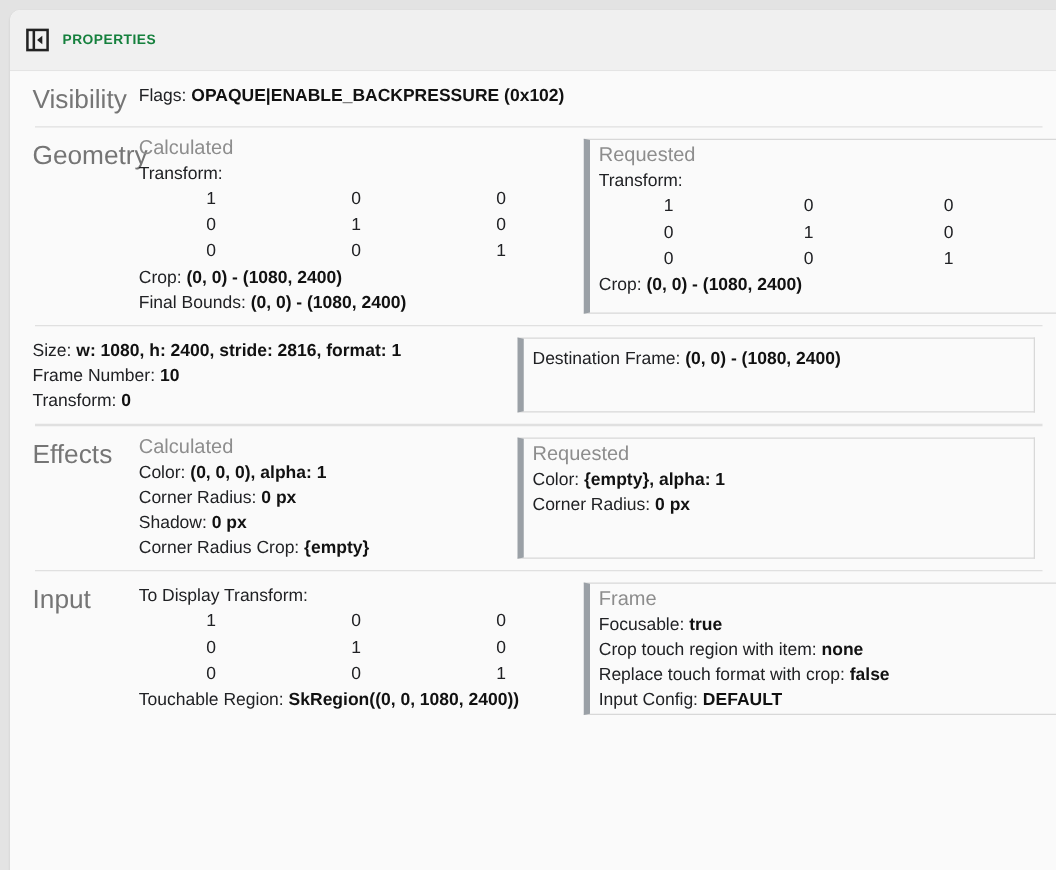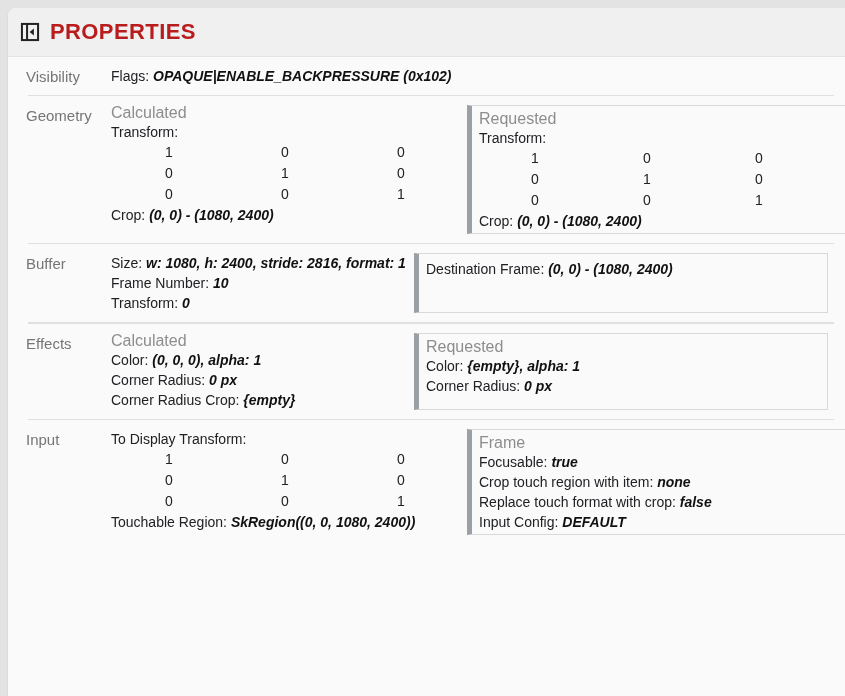--- a/index.html
+++ b/index.html
@@ -23,33 +23,33 @@
     border-bottom:1px solid #e4e4e4;
     display:flex; align-items:center;
     padding-left:8px;
   }
   .collapse-btn {
     width:28px; height:28px;
     display:flex; align-items:center; justify-content:center;
     background:none; border:none; cursor:pointer;
   }
   .page-title {
-    font-size:22px; font-weight:bold; color:#b91c1c;
+    font-size:11px; font-weight:bold; color:#15803d;
     letter-spacing:0.4px; margin-left:6px;
   }
   .section { display:flex; padding:9px 17px 9px 18px; }
   .divider { height:1px; background:#e0e0e0; margin:0 11px 0 20px; }
   .sec-label {
     width:85px; flex:none;
-    font-size:15px; color:#757575; padding-top:2px;
+    font-size:21px; color:#757575; padding-top:2px;
   }
   .sec-body { flex:1; display:flex; align-items:stretch; }
   .sec-left { flex:1; padding-right:8px; }
   .row { font-size:14px; line-height:20px; color:#202124; }
-  .row b { font-weight:bold; color:#111;font-style:italic; }
+  .row b { font-weight:bold; color:#111; }
   .caption { font-size:16px; line-height:16px; color:#8d8d8d; margin-bottom:1px; }
   .matrix { display:grid; grid-template-columns:116px 116px 116px; }
   .matrix span { text-align:center; font-size:14px; line-height:21px; color:#202124; }
   .box {
     width:414px; flex:none;
     border:1px solid #d8d8d8;
     border-left:5px solid #9aa0a6;
     padding:5px 10px 2px 7px;
     background:#fafafa;
   }
@@ -94,20 +94,21 @@
             <span>0</span>
             <span>0</span>
           <span>0</span>
             <span>1</span>
             <span>0</span>
           <span>0</span>
             <span>0</span>
             <span>1</span>
         </div>
         <div class="row"><span>Crop:</span> <b>(0, 0) - (1080, 2400)</b></div>
+        <div class="row"><span>Final Bounds:</span> <b>(0, 0) - (1080, 2400)</b></div>
       </div>
       <div class="box">
         <div class="caption">Requested</div>
         <div class="row">Transform:</div>
         <div class="matrix">
           <span>1</span>
             <span>0</span>
             <span>0</span>
           <span>0</span>
             <span>1</span>
@@ -116,21 +117,20 @@
             <span>0</span>
             <span>1</span>
         </div>
         <div class="row"><span>Crop:</span> <b>(0, 0) - (1080, 2400)</b></div>
       </div>
     </div>
   </div>
   <div class="divider"></div>
 
   <div class="section">
-    <div class="sec-label">Buffer</div>
     <div class="sec-body">
       <div class="sec-left">
         <div class="row"><span>Size:</span> <b>w: 1080, h: 2400, stride: 2816, format: 1</b></div>
         <div class="row"><span>Frame Number:</span> <b>10</b></div>
         <div class="row"><span>Transform:</span> <b>0</b></div>
       </div>
       <div class="box">
         <div class="row"><span>Destination Frame:</span> <b>(0, 0) - (1080, 2400)</b></div>
       </div>
     </div>
@@ -139,20 +139,21 @@
 
   <div class="divider"></div>
 
   <div class="section">
     <div class="sec-label">Effects</div>
     <div class="sec-body">
       <div class="sec-left">
         <div class="caption">Calculated</div>
         <div class="row"><span>Color:</span> <b>(0, 0, 0), alpha: 1</b></div>
         <div class="row"><span>Corner Radius:</span> <b>0 px</b></div>
+        <div class="row"><span>Shadow:</span> <b>0 px</b></div>
         <div class="row"><span>Corner Radius Crop:</span> <b>{empty}</b></div>
       </div>
       <div class="box">
         <div class="caption">Requested</div>
         <div class="row"><span>Color:</span> <b>{empty}, alpha: 1</b></div>
         <div class="row"><span>Corner Radius:</span> <b>0 px</b></div>
       </div>
     </div>
   </div>
   <div class="divider"></div>

